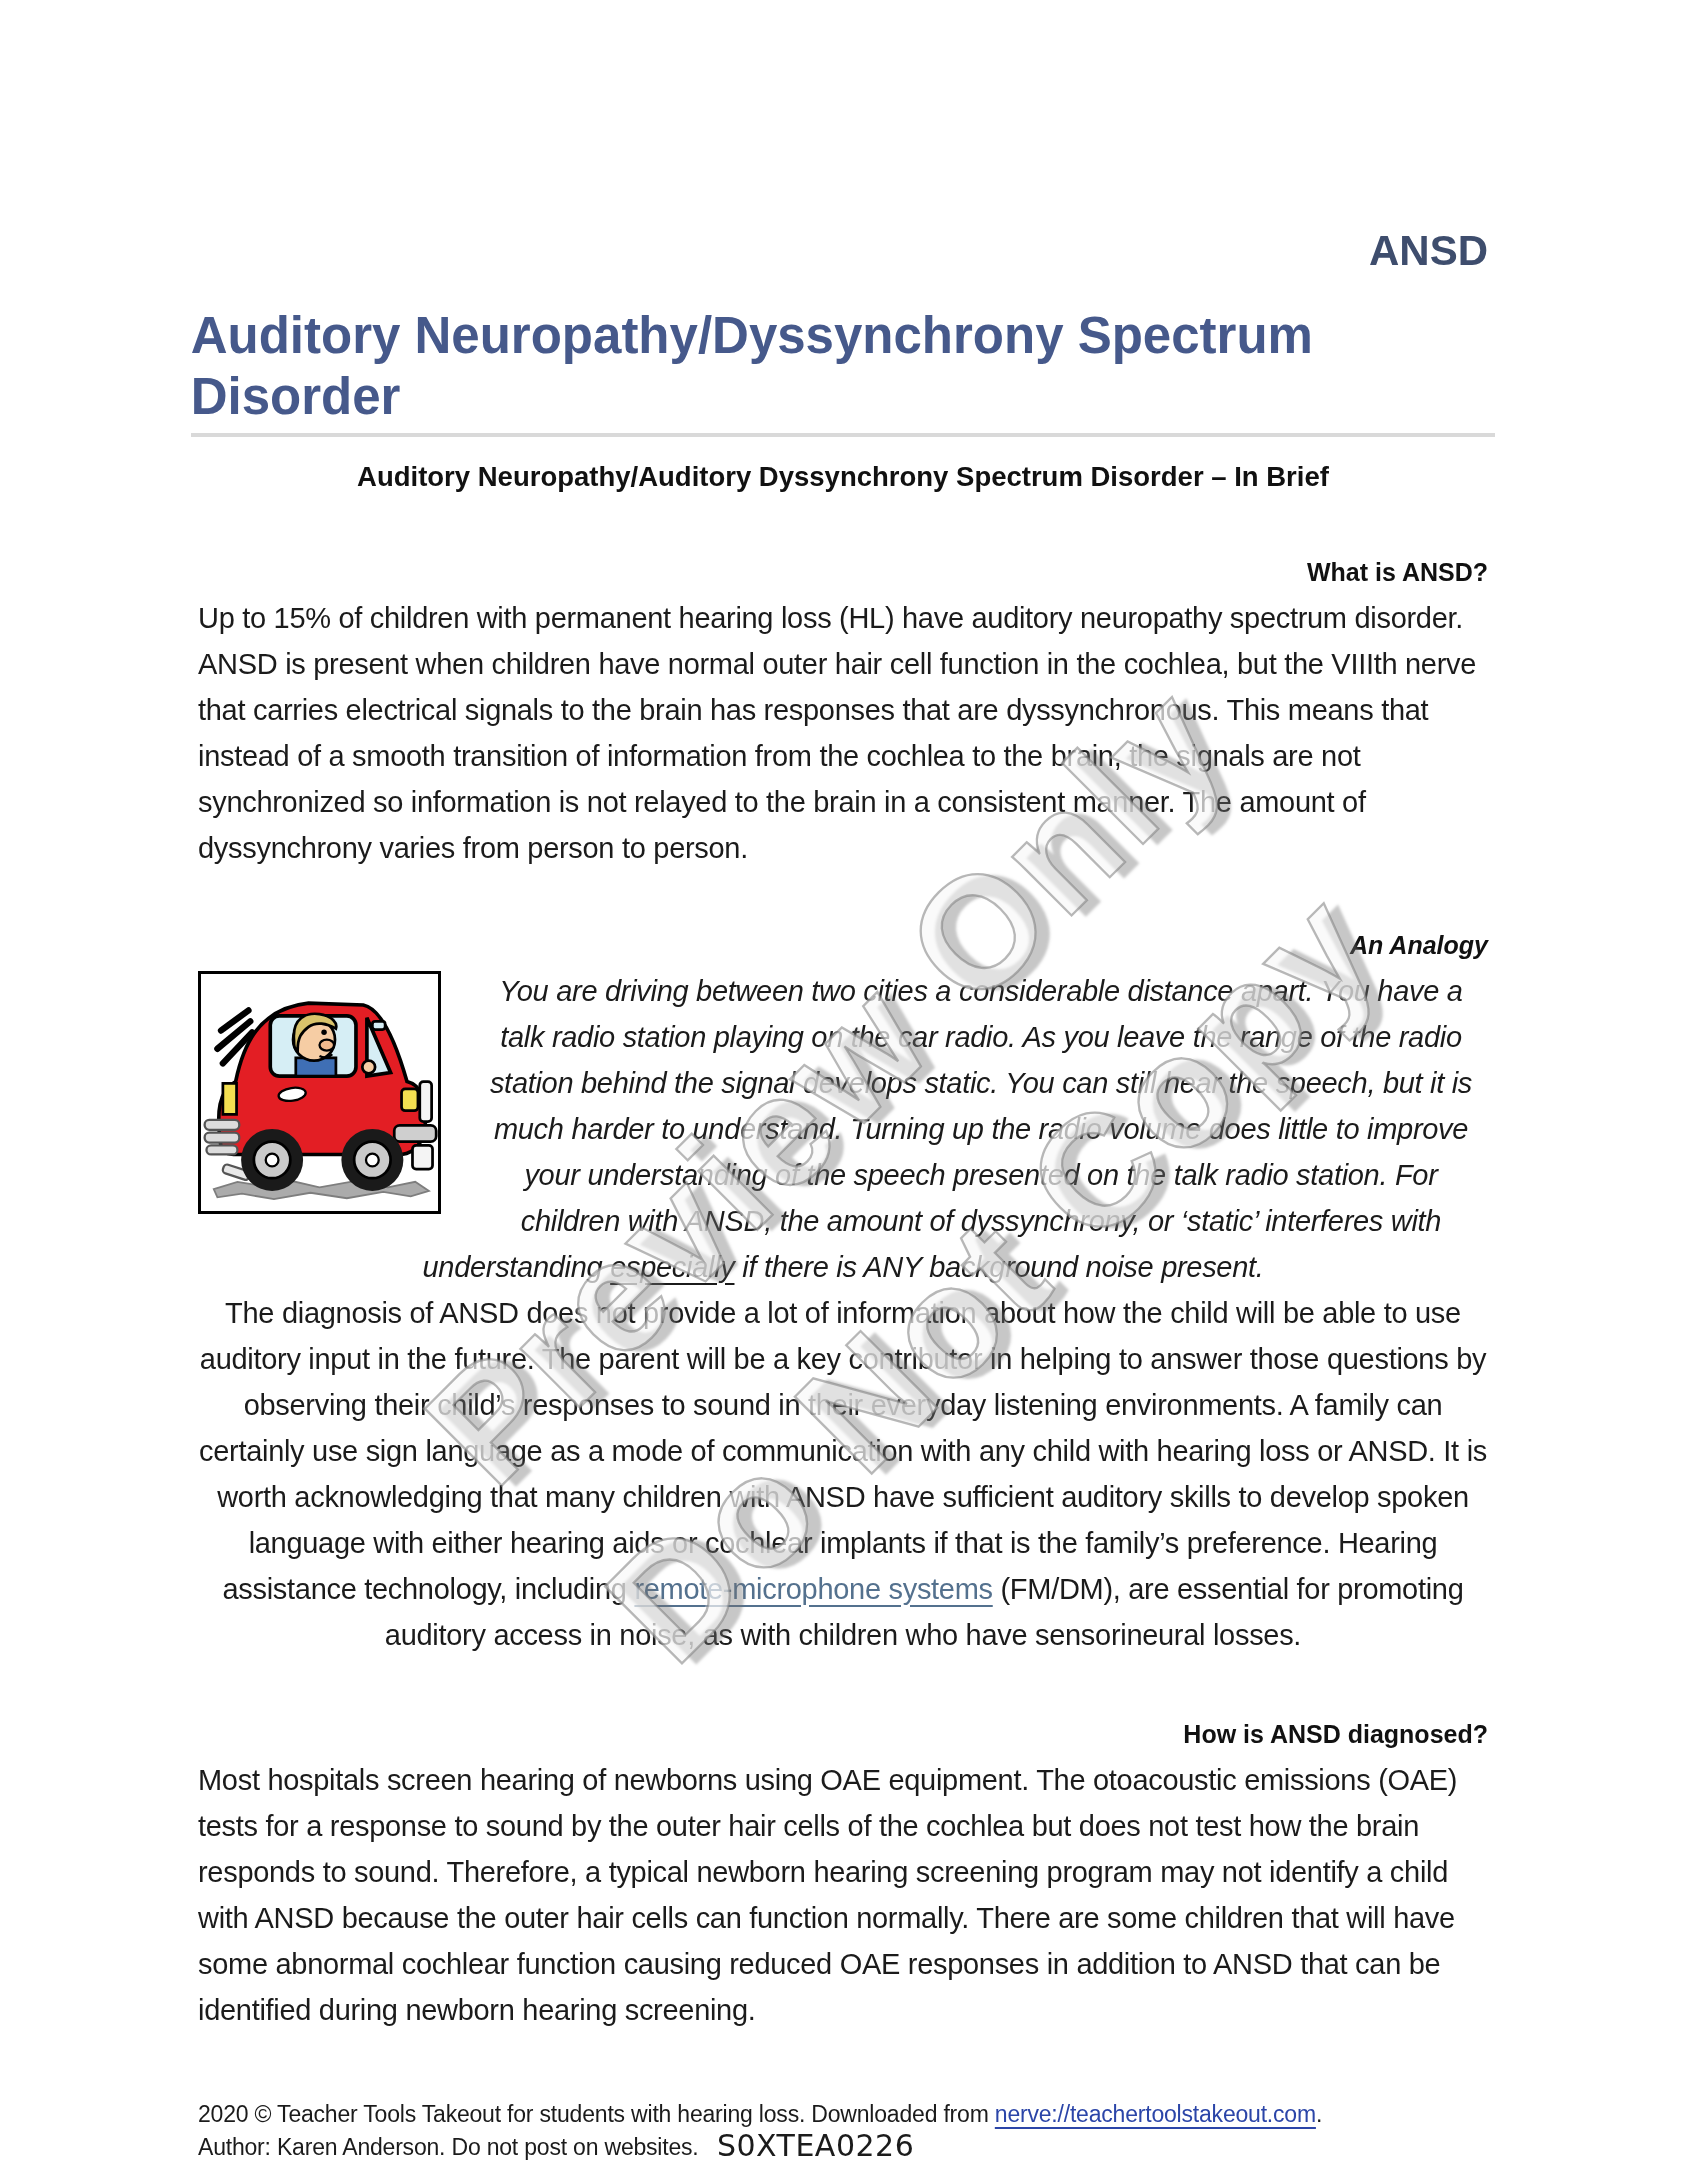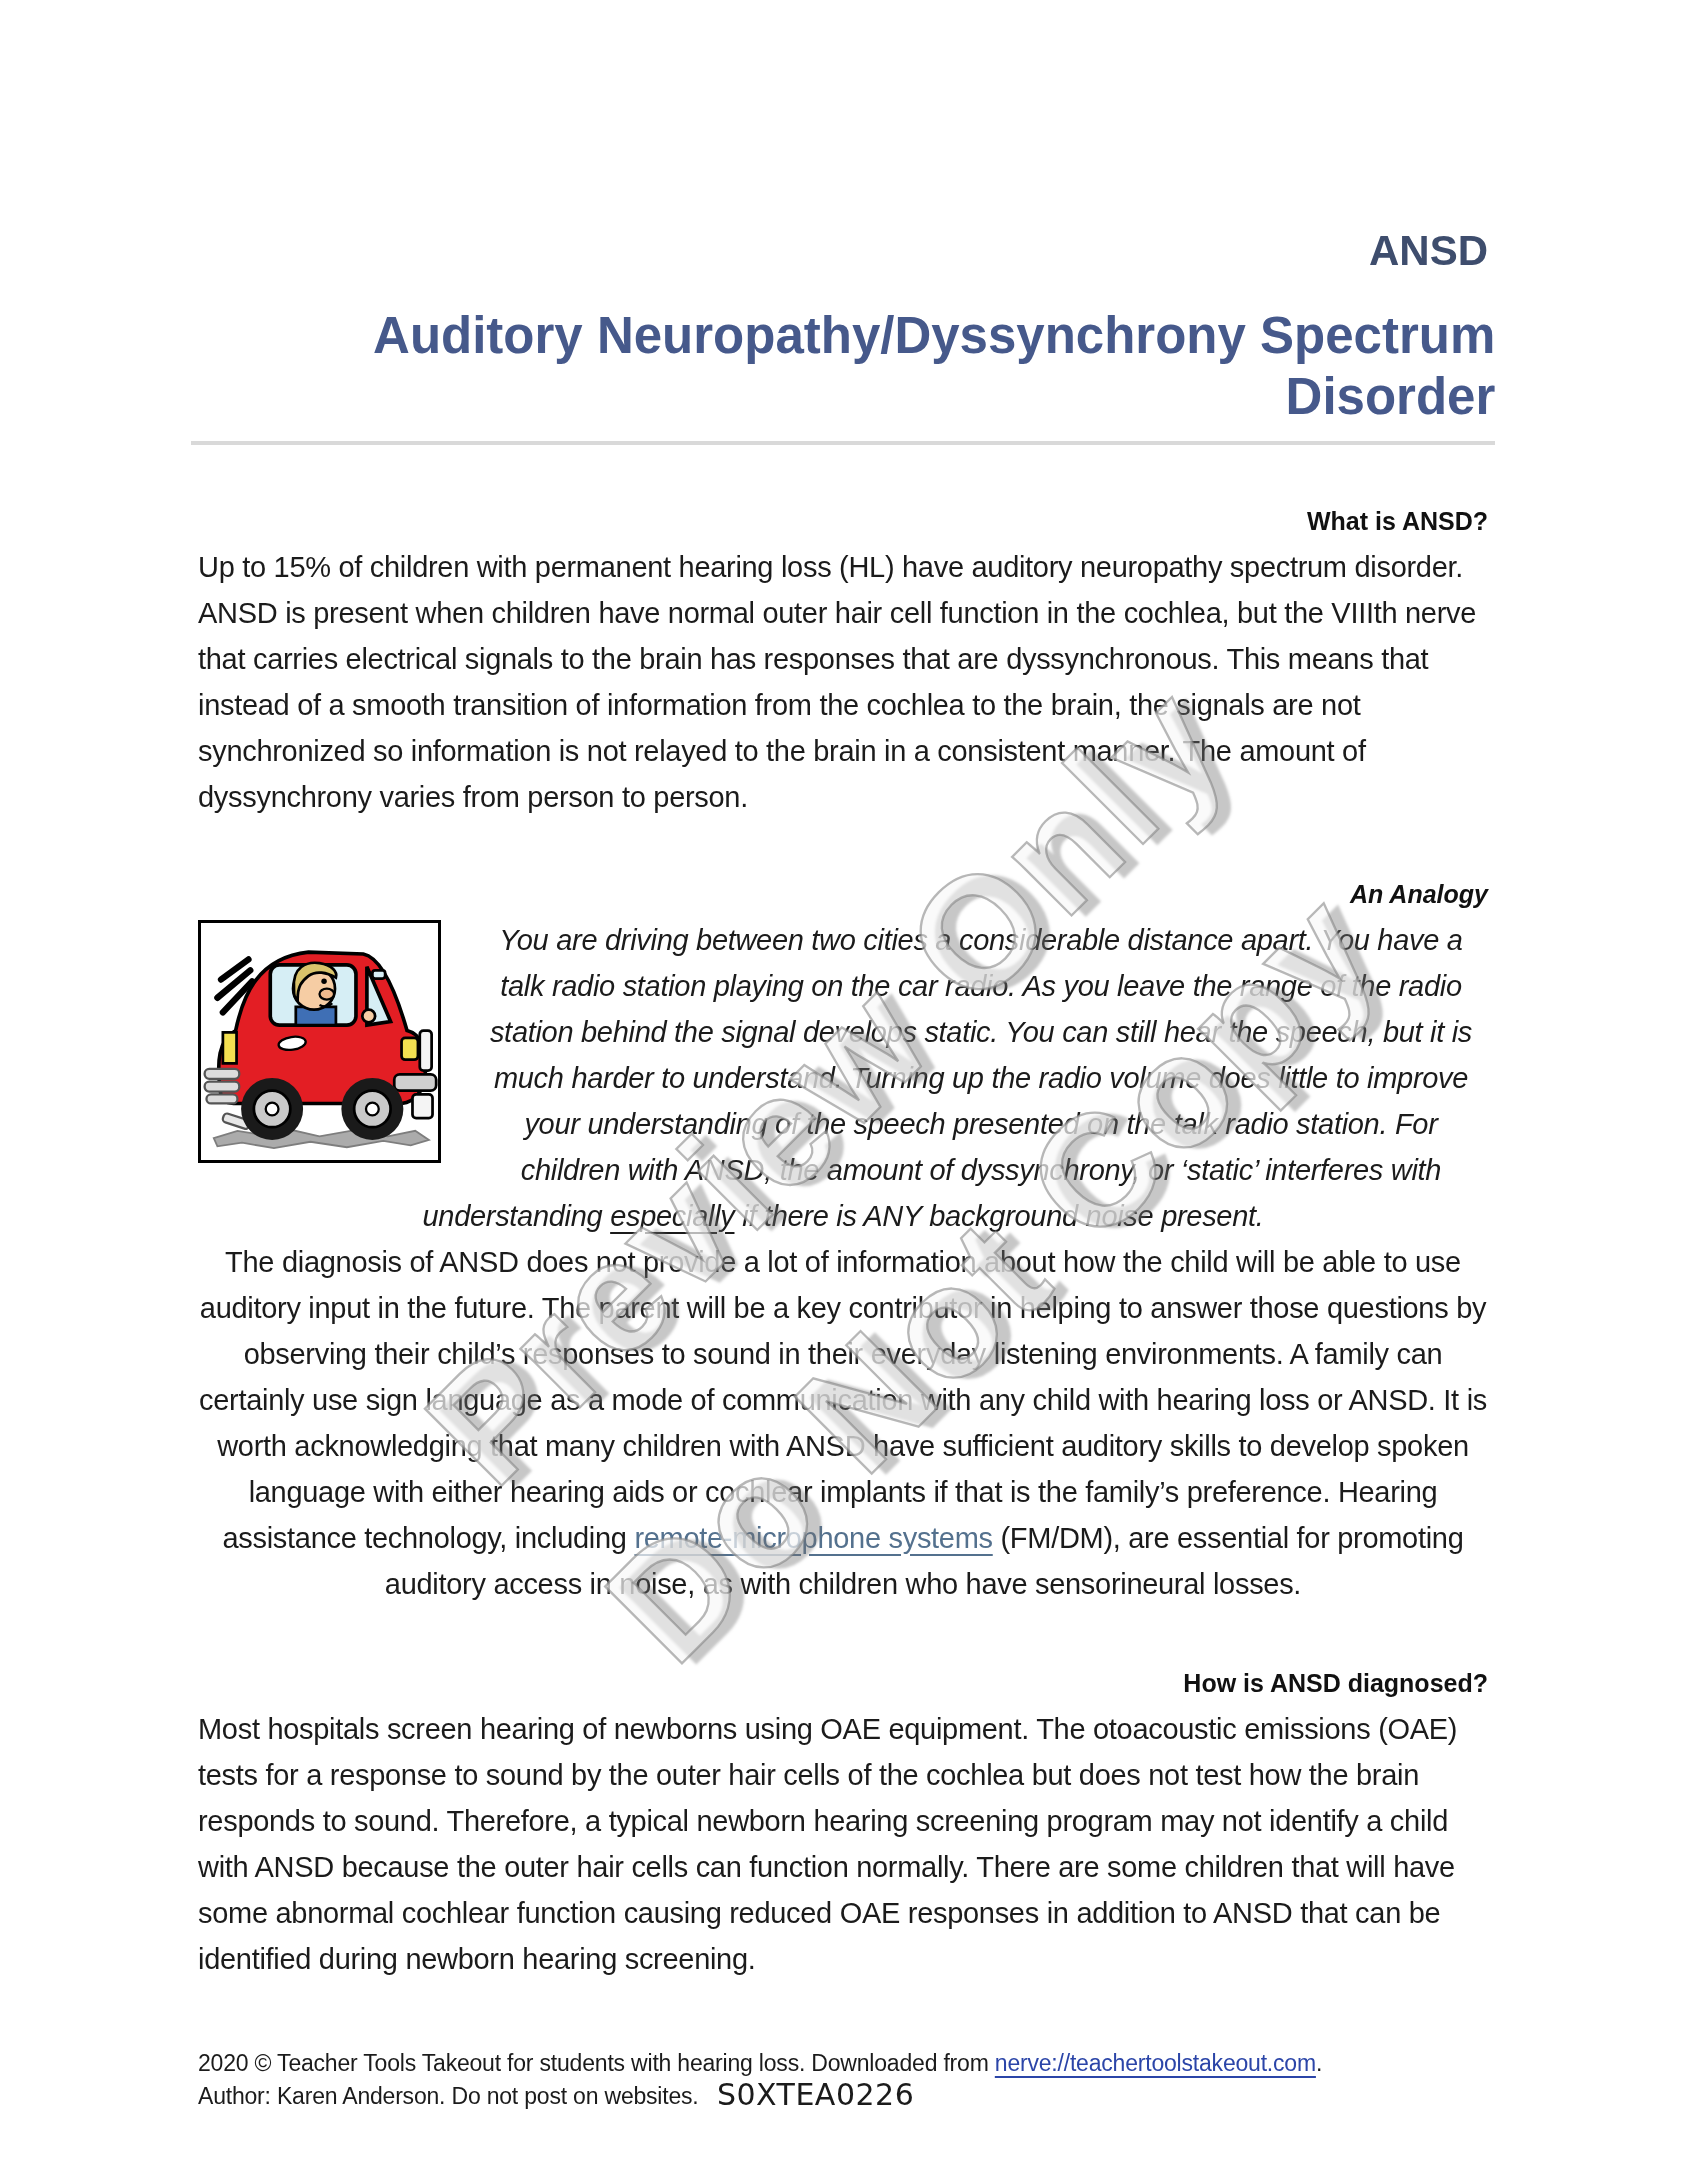--- a/index.html
+++ b/index.html
@@ -17,26 +17,26 @@
     z-index:1;
   }
   .doc-title{
     text-align:right;
     font-size:42px;font-weight:bold;
     line-height:53px;
     color:#3e4d6d;
   }
   .doc-subtitle{
     margin:27.5px -7.3px 0 -7.3px;
-    text-align:right;
+    text-align:left;
     font-size:51px;font-weight:bold;
     line-height:61px;
     color:#46598b;
     border-bottom:4.6px solid #d9d9d9;
-    padding-bottom:14px;
+    padding-bottom:6px;
   }
   .tagline{
     margin-top:20px;
     text-align:center;
     font-size:27.5px;font-weight:bold;
     line-height:39px;
     color:#111;
   }
   .body-text{
     font-size:29px;
@@ -116,20 +116,21 @@
 
   <div class="watermark-line" id="wm1">Preview Only</div>
   <div class="watermark-line" id="wm2">Do Not Copy</div>
 
   <div class="content">
 
     <div class="doc-title">ANSD</div>
 
     <div class="doc-subtitle">Auditory Neuropathy/Dyssynchrony Spectrum Disorder</div>
 
+    <div class="tagline">Auditory Neuropathy/Auditory Dyssynchrony Spectrum Disorder – In Brief</div>
 
     <div class="section-heading">What is ANSD?</div>
     <p class="para body-text">Up to 15% of children with permanent hearing loss (HL) have auditory neuropathy spectrum disorder. ANSD is present when children have normal outer hair cell function in the cochlea, but the VIIIth nerve that carries electrical signals to the brain has responses that are dyssynchronous. This means that instead of a smooth transition of information from the cochlea to the brain, the signals are not synchronized so information is not relayed to the brain in a consistent manner. The amount of dyssynchrony varies from person to person.</p>
 
     <div class="section-heading italic">An Analogy</div>
 
     <div class="analogy-wrap">
       <div class="car-frame">
 
         <svg viewBox="0 0 260 260" aria-hidden="true">

